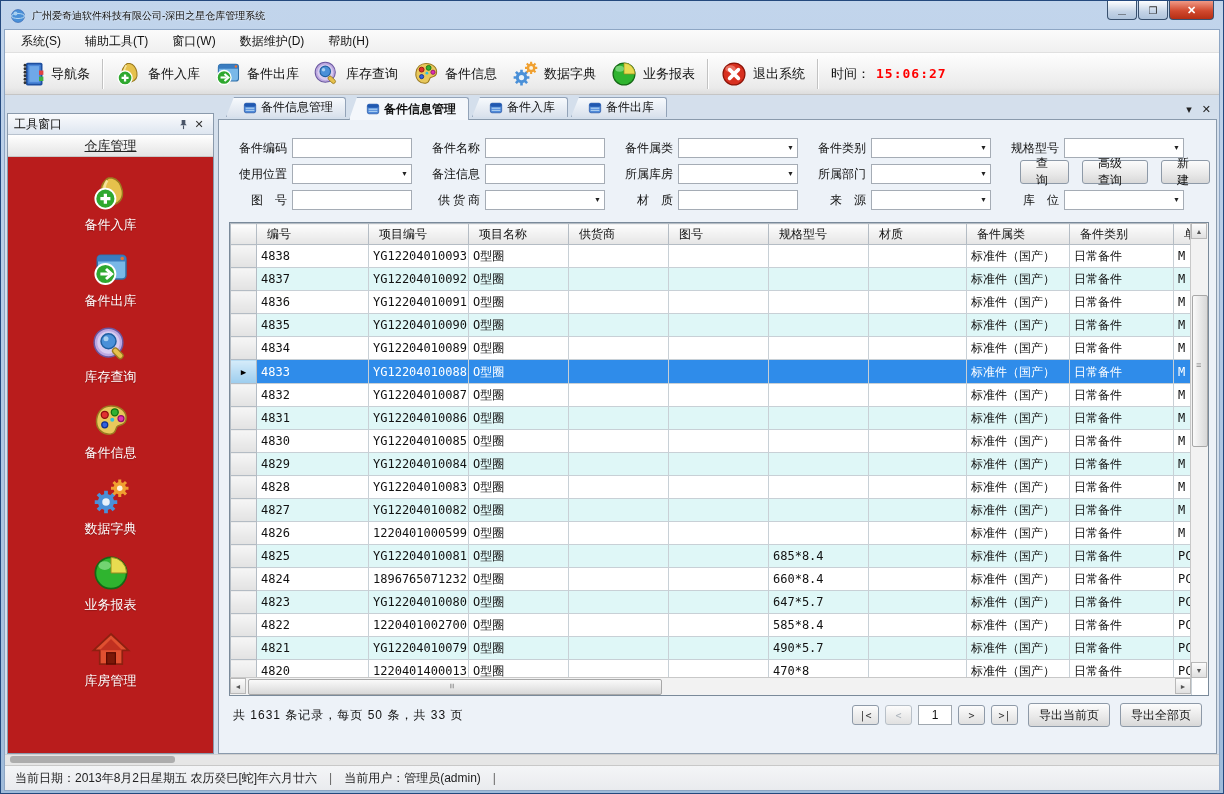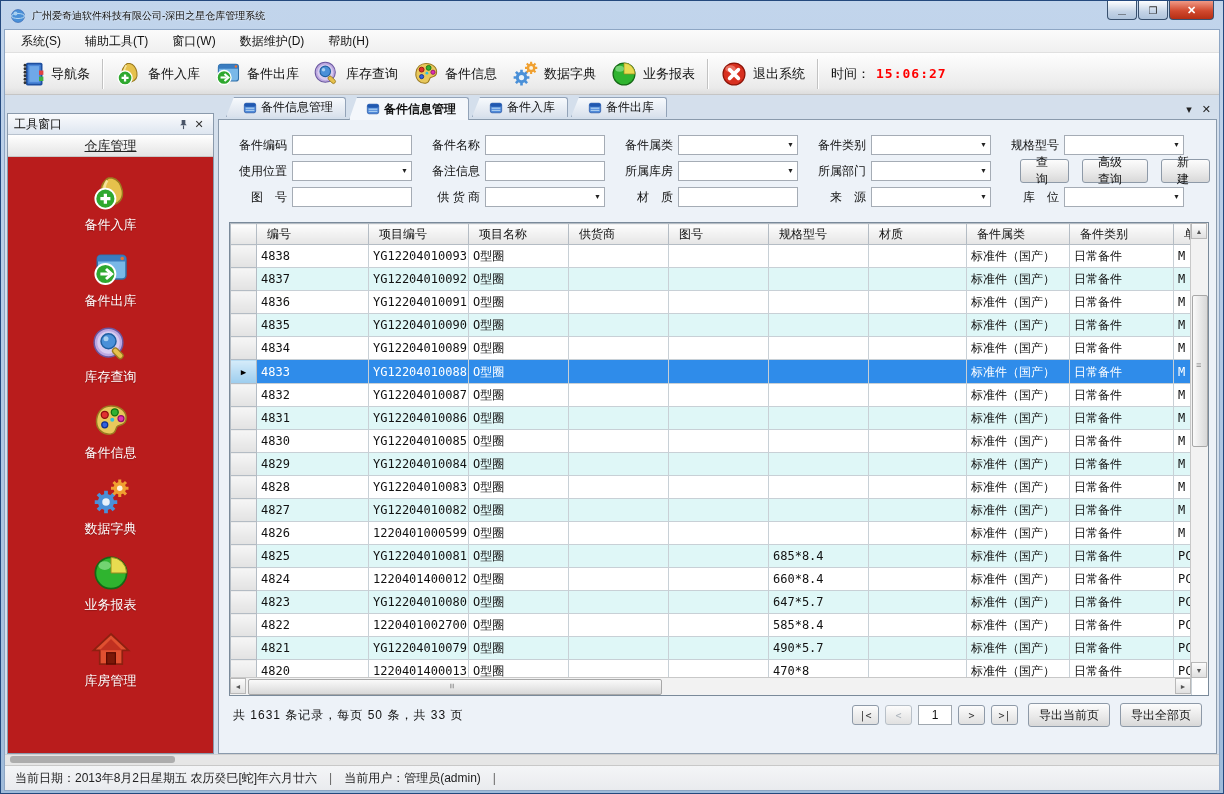--- a/index.html
+++ b/index.html
@@ -44,21 +44,21 @@
   .content{flex:1;display:flex;flex-direction:column;min-width:0;margin:2px 2px 0 4px;}
   .tabstrip{height:22px;flex:0 0 22px;display:flex;align-items:flex-start;padding-left:8px;position:relative;}
   .tab{height:19px;display:flex;align-items:center;gap:4px;padding:0 12px 0 16px;font-size:12px;background:linear-gradient(#F7FAFD,#D9E1EC);border:1px solid #93A3B8;border-bottom:none;margin-right:3px;clip-path:polygon(8px 0,100% 0,100% 100%,0 100%);border-radius:3px 3px 0 0;}
   .tab .icn svg{width:14px;height:14px;display:block;}
   .tab.active{background:#F4F7FB;font-weight:bold;height:22px;z-index:2;}
   .tab-controls{position:absolute;right:6px;bottom:4px;display:flex;gap:10px;color:#222;}
   .tab-ctl{font-size:11px;line-height:11px;}
   
   .panel{flex:1;border:1px solid #8A9AAC;background:#EDF2F8;min-height:0;display:flex;flex-direction:column;}
   .formarea{padding:12px 6px 2px 10px;}
-  .form-row{display:flex;align-items:center;height:26px;}
+  .form-row{display:flex;align-items:flex-end;height:26px;font-family:Liberation Serif, serif;}
   .fg{width:193px;flex:0 0 193px;display:flex;align-items:center;}
   .fg-label{width:58px;flex:0 0 58px;text-align:right;margin-right:5px;white-space:pre;}
   .input,.select{width:120px;height:20px;box-sizing:border-box;background:#fff;border:1px solid #A5ACB5;position:relative;}
   .select::after{content:"▼";position:absolute;right:3px;top:5px;font-size:7px;color:#222;}
   .form-buttons{display:flex;margin-left:6px;}
   .btn{height:22px;padding:0 15px;margin-left:13px;border:1px solid #8E9AA8;border-radius:3px;background:linear-gradient(#FCFCFC,#E8E8E8 60%,#D8D8D8);display:flex;align-items:center;font-size:12px;}
   
   .gridwrap{margin:10px 0 0 10px;width:980px;height:474px;flex:0 0 474px;box-sizing:border-box;border:1px solid #7A8A9A;background:#fff;position:relative;overflow:hidden;}
   table.grid{border-collapse:collapse;table-layout:fixed;width:961px;}
   .grid th{height:20px;background:linear-gradient(#FDFDFD,#E5E5E5);border:1px solid #B4BCC4;font-weight:normal;text-align:left;padding:0 0 0 10px;font-size:12px;overflow:hidden;white-space:nowrap;}
@@ -680,21 +680,21 @@
                     <td></td>
                     <td>685*8.4</td>
                     <td></td>
                     <td>标准件（国产）</td>
                     <td>日常备件</td>
                     <td>PC</td>
                   </tr>
                   <tr>
                     <td class="selcell"></td>
                     <td>4824</td>
-                    <td>1220401400012</td>
+                    <td>1896765071232</td>
                     <td>O型圈</td>
                     <td></td>
                     <td></td>
                     <td>660*8.4</td>
                     <td></td>
                     <td>标准件（国产）</td>
                     <td>日常备件</td>
                     <td>PC</td>
                   </tr>
                   <tr class="alt">

